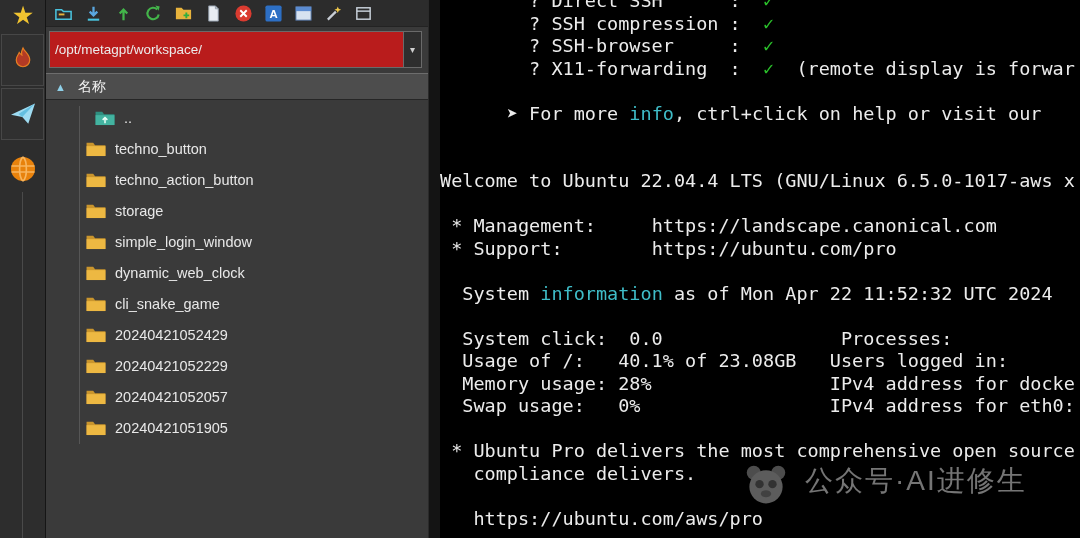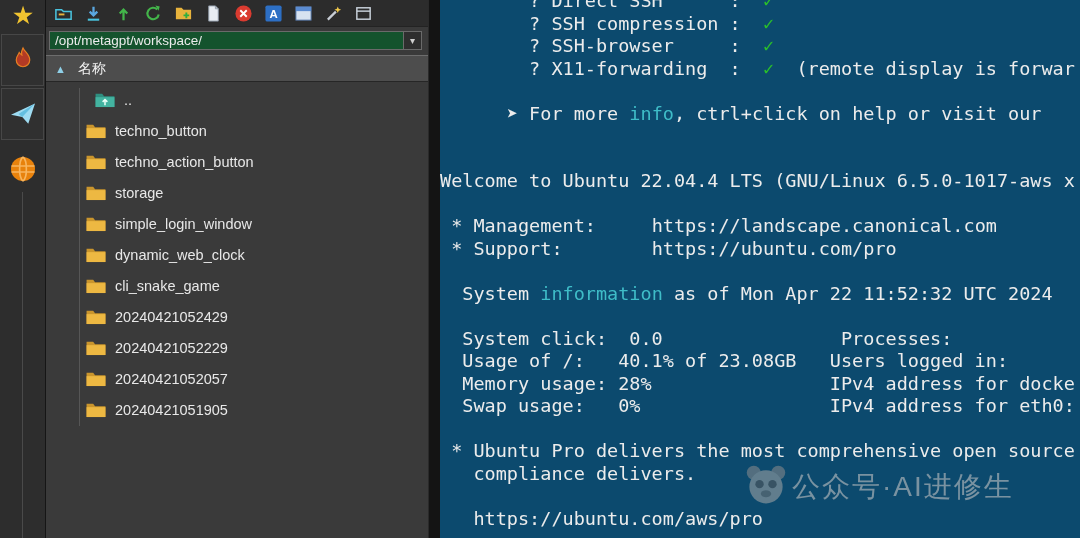--- a/index.html
+++ b/index.html
@@ -18,21 +18,21 @@
   .rc-globe { top:148px; height:42px; }
   .rail-vline { position:absolute; left:22px; top:192px; bottom:0; width:1px; background:#4a4a4a; }
 
   
   .sftp { position:absolute; left:46px; top:0; width:382px; height:100%; background:#3a3a3a; }
   .sftp-toolbar { height:27px; background:#2c2c2c; border-bottom:1px solid #232323;
                   display:flex; align-items:center; gap:9px; padding-left:7px; }
   .tb-btn { width:21px; height:21px; display:flex; align-items:center; justify-content:center; }
 
   .path-row { padding:4px 6px 3px 3px; }
-  .path-box { height:19px; background:#14532d; border:1px solid #6a6a6a;
+  .path-box { height:37px; background:#b91c1c; border:1px solid #6a6a6a;
               display:flex; align-items:center; color:#ececec; font-size:13.5px; }
   .path-text { flex:1; padding:0 5px; white-space:nowrap; overflow:hidden; }
   .path-chevron { width:18px; align-self:stretch; display:flex; align-items:center;
                   justify-content:center; border-left:1px solid #6a6a6a;
                   background:#2e2e2e; color:#cfcfcf; font-size:10px; }
 
   .col-header { height:27px; margin-top:2px; background:#4d4d4d;
                 border-top:1px solid #6d6d6d; border-bottom:1px solid #262626;
                 display:flex; align-items:center; gap:12px; padding-left:9px;
                 color:#f2f2f2; font-size:14px; }
@@ -43,33 +43,33 @@
   .file-row { position:relative; height:31px; display:flex; align-items:center;
               gap:8px; padding-left:39px; color:#e8e8e8; font-size:14.5px; }
   .file-row.parent { padding-left:48px; }
 
   
   .divider { position:absolute; left:428px; top:0; width:12px; height:100%;
              background:#141414; border-left:1px solid #2a2a2a; }
 
   
   .terminal { position:absolute; left:440px; top:0; width:640px; height:100%;
-              background:#0c4a6e; overflow:hidden;
+              background:#000000; overflow:hidden;
               font-family:"DejaVu Sans Mono","DejaVu Sans",monospace;
               font-size:18.5px; color:#ececec; }
   .term-content { margin-top:-10px; }
   .term-line { height:22.5px; line-height:22.5px; white-space:pre; }
   .tc-green { color:#2abf2a; font-weight:bold; }
   .tc-cyan { color:#3fbdc8; }
   .tc-link { }
   .tc-cyanlink { color:#3fbdc8; text-decoration:underline;margin-left:44px; }
 
   
   .watermark { position:absolute; left:745px; top:462px; display:flex;
-               align-items:center; gap:5px; pointer-events:none; }
+               align-items:flex-start; gap:18px; pointer-events:none; }
   .wm-logo { opacity:0.55; }
   .wm-text { font-size:28px; letter-spacing:2px; color:rgba(195,195,195,0.6); }
 </style>
 </head>
 <body>
 
 <div class="app">
 
   <div class="rail">
     <div class="rail-vline"></div>

